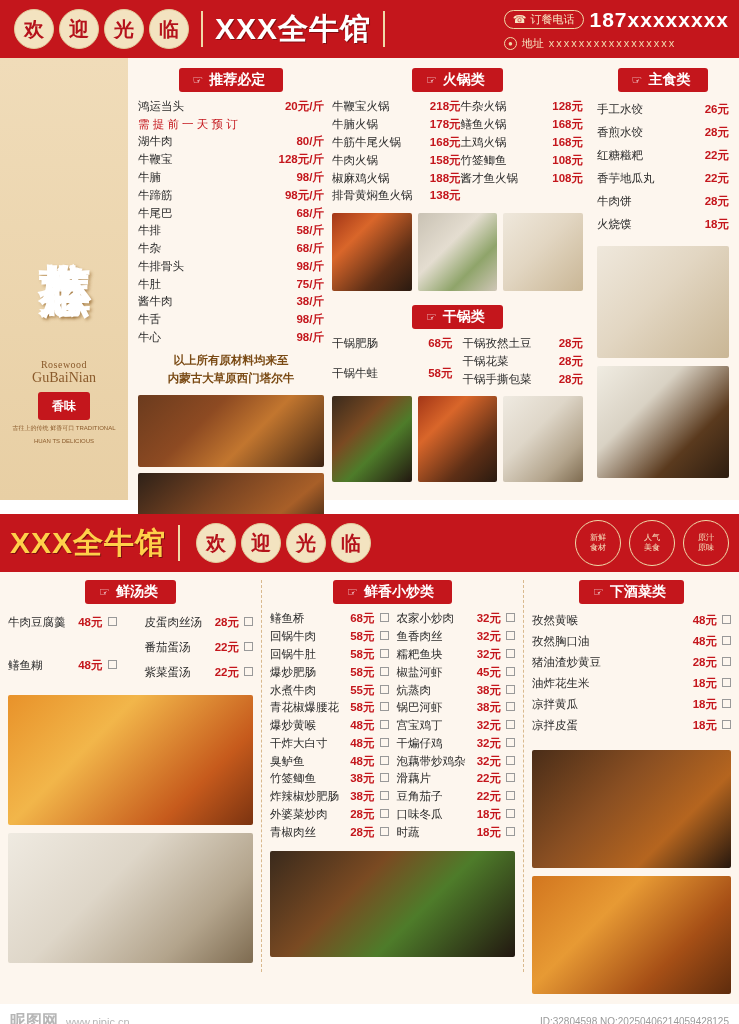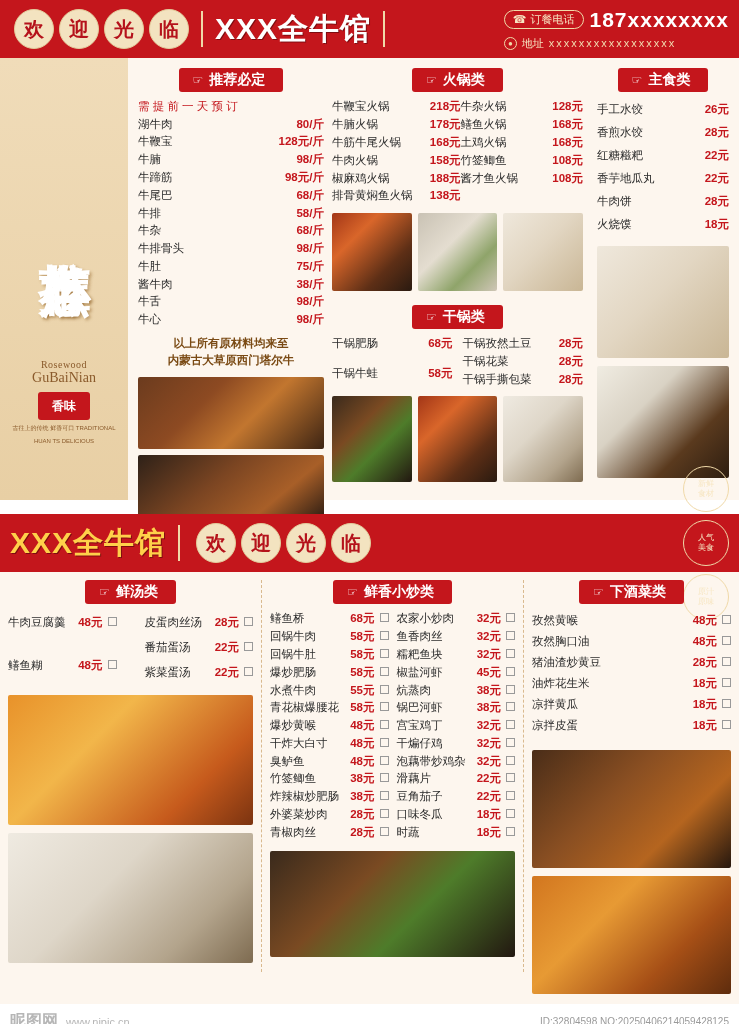--- a/index.html
+++ b/index.html
@@ -94,21 +94,21 @@
   .note-red { color: #c4161c; font-size: 11.5px; line-height: 1.5; }
   .note-bold { font-weight: bold; text-align: center; color: #7a4a14; font-size: 11.5px; line-height: 1.5; margin-top: 6px;}
 
   .photo { background: #b89a78; border-radius: 2px; overflow: hidden; position: relative; }
 
   .col-right { width: 148px; padding: 10px 10px 0 6px; }
 
   
   .hdr2 { height: 58px; background: #c4161c; display: flex; align-items: center; padding: 0 10px; }
   .hdr2-title { color: #ffd04a; font-size: 30px; font-weight: bold; letter-spacing: 1px; text-shadow: 1px 1px 0 #7d0c10; }
-  .badges { margin-left: auto; display: flex; gap: 8px; flex-direction: column; }
+  .badges { margin-left: auto; display: flex; gap: 8px; }
   .badge {
     width: 46px; height: 46px; border-radius: 50%; border: 1px solid #f0d9a8;
     color: #f7e6c2; font-size: 8px; display: flex; flex-direction: column;
     align-items: center; justify-content: center; line-height: 1.25; text-align: center;
   }
   .badge span { display: block; }
 
   .body-bot { display: flex; height: 400px; padding-top: 8px; }
   .bcol { padding: 0 8px; }
   .bcol-1 { width: 262px; border-right: 1px dashed #d9b98e; }
@@ -189,20 +189,25 @@
 
           <div class="subcol">
             <div class="sect-head">
               <div class="sect-pill">
                 <span class="hand">☞</span>
                 <span>推荐必定</span>
               </div>
               <div class="sect-line"></div>
             </div>
             <div class="menu-list">
+              <div class="mrow">
+                  <span class="mname">鸿运当头</span>
+                  <span class="mdot"></span>
+                  <span class="mprice">20元/斤</span>
+                </div>
               <div class="note-red">需 提 前 一 天 预 订</div>
               <div class="mrow">
                   <span class="mname">湖牛肉</span>
                   <span class="mdot"></span>
                   <span class="mprice">80/斤</span>
                 </div>
               <div class="mrow">
                   <span class="mname">牛鞭宝</span>
                   <span class="mdot"></span>
                   <span class="mprice">128元/斤</span>

